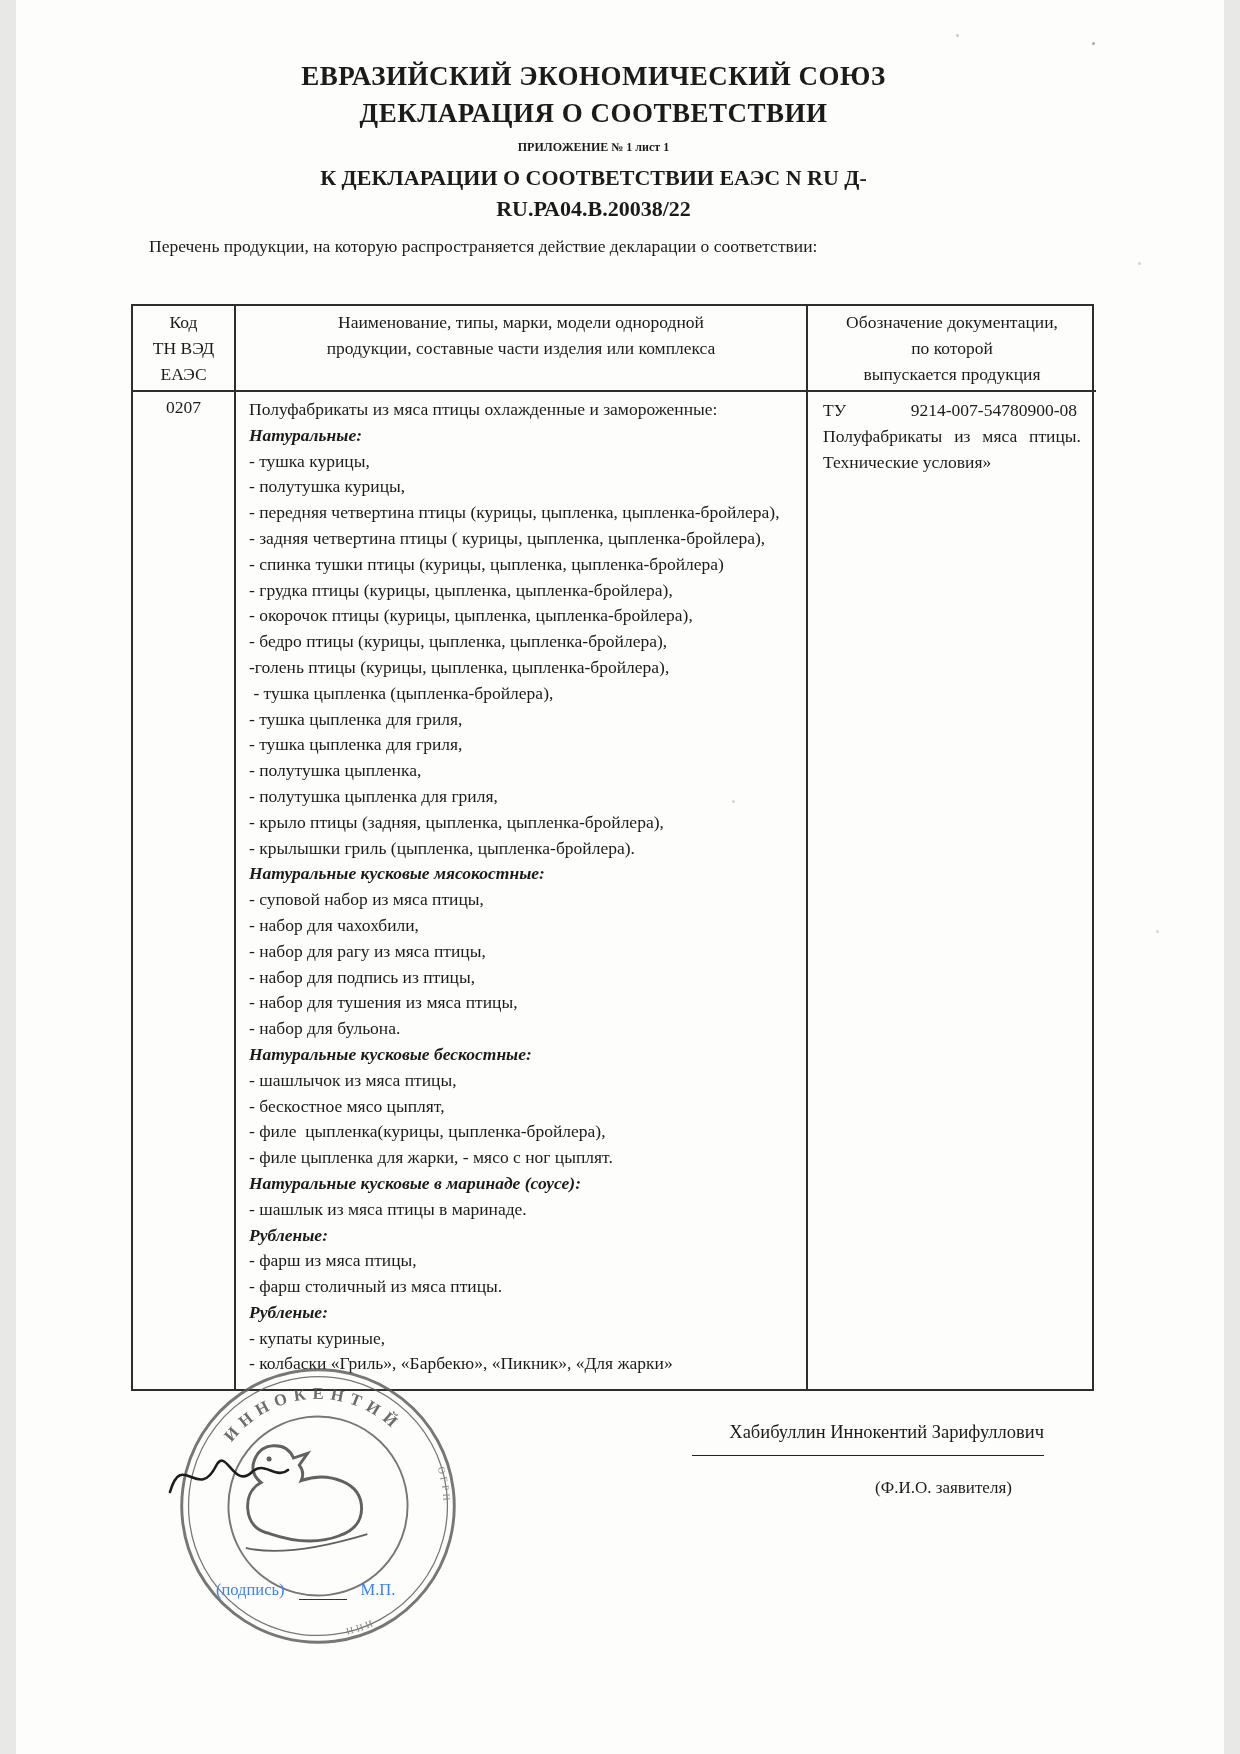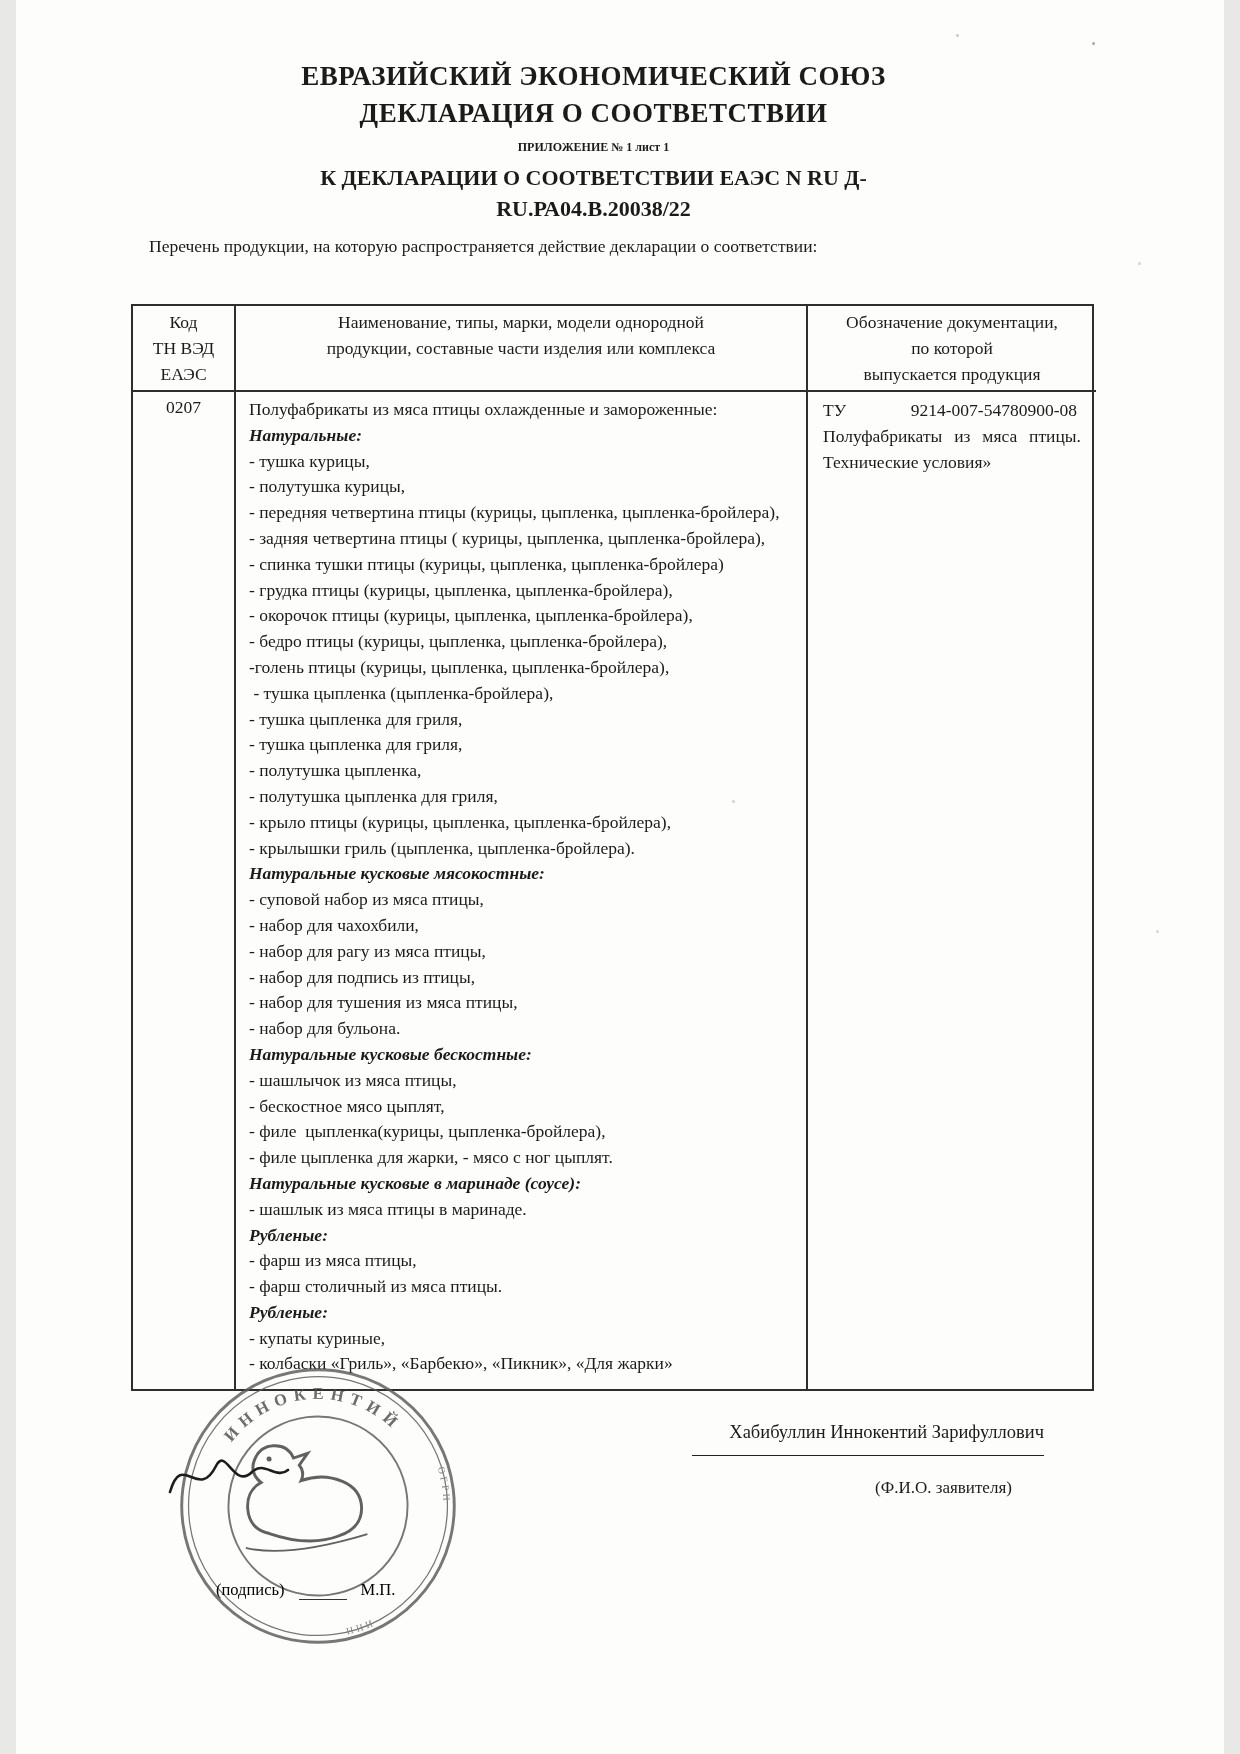--- a/index.html
+++ b/index.html
@@ -43,21 +43,21 @@
   
   .applicant-name {
     position:absolute; left:676px; top:1422px; width:352px; z-index:2;
     text-align:right; font-size:18.5px; padding-bottom:12px;
     border-bottom:1.5px solid #222;
   }
   .applicant-label { position:absolute; left:820px; top:1478px; width:215px; text-align:center; font-size:17px; z-index:2; }
 
   .signature-row {
     position:absolute; left:200px; top:1580px; z-index:6;
-    display:flex; align-items:flex-end; gap:14px; font-size:16.5px; color:#000000;
+    display:flex; align-items:flex-end; gap:14px; font-size:16.5px; color:#3b82f6;
   }
   .sig-line { display:inline-block; width:48px; border-bottom:1.5px solid #333; height:14px; }
 
   .stamp { position:absolute; left:156px; top:1360px; width:292px; height:292px; z-index:4; opacity:0.82; transform:rotate(-7deg); }
   .scribble { position:absolute; left:148px; top:1432px; width:130px; height:92px; z-index:5; }
 
   .speck { position:absolute; width:3px; height:3px; border-radius:50%; background:#a9a9a5; }
 </style>
 </head>
 <body>
@@ -113,21 +113,21 @@
         <div class="line-item"> - тушка цыпленка (цыпленка-бройлера),</div>
 
         <div class="line-item">- тушка цыпленка для гриля,</div>
 
         <div class="line-item">- тушка цыпленка для гриля,</div>
 
         <div class="line-item">- полутушка цыпленка,</div>
 
         <div class="line-item">- полутушка цыпленка для гриля,</div>
 
-        <div class="line-item">- крыло птицы (курицы, цыпленка, цыпленка-бройлера),</div>
+        <div class="line-item">- крыло птицы (задняя, цыпленка, цыпленка-бройлера),</div>
 
         <div class="line-item">- крылышки гриль (цыпленка, цыпленка-бройлера).</div>
 
         <div class="line-heading">Натуральные кусковые мясокостные:</div>
 
         <div class="line-item">- суповой набор из мяса птицы,</div>
 
         <div class="line-item">- набор для чахохбили,</div>
 
         <div class="line-item">- набор для рагу из мяса птицы,</div>

